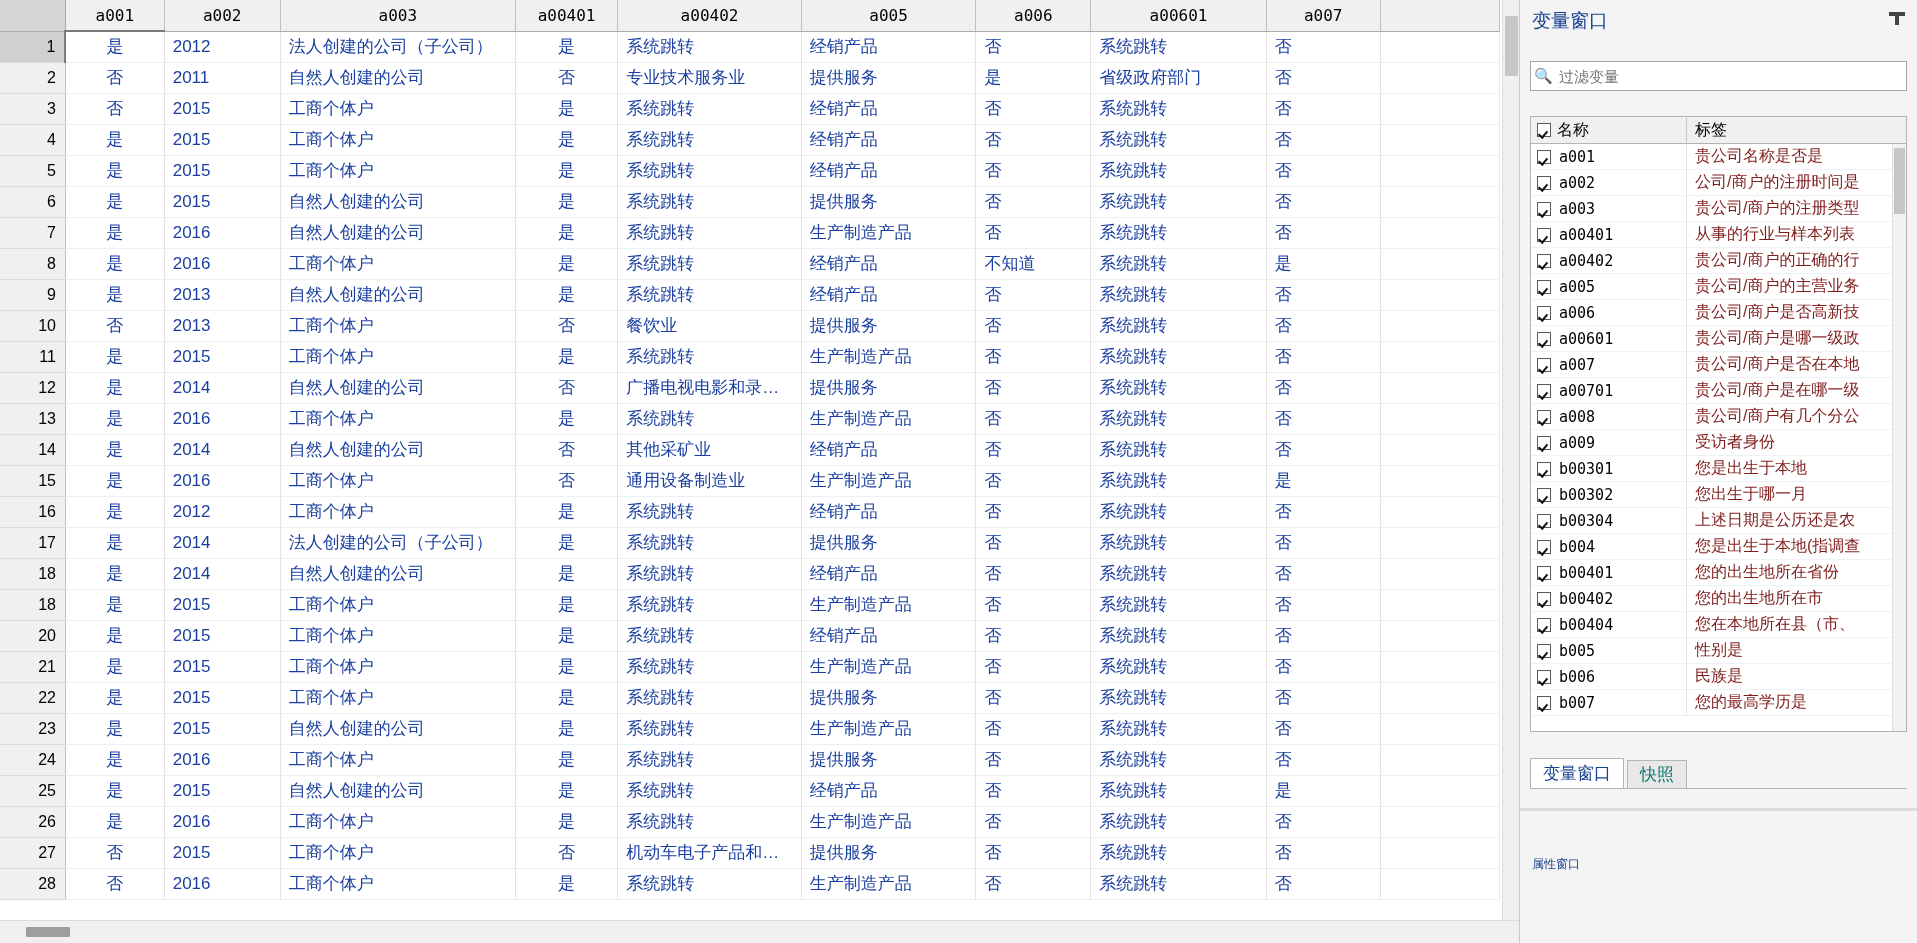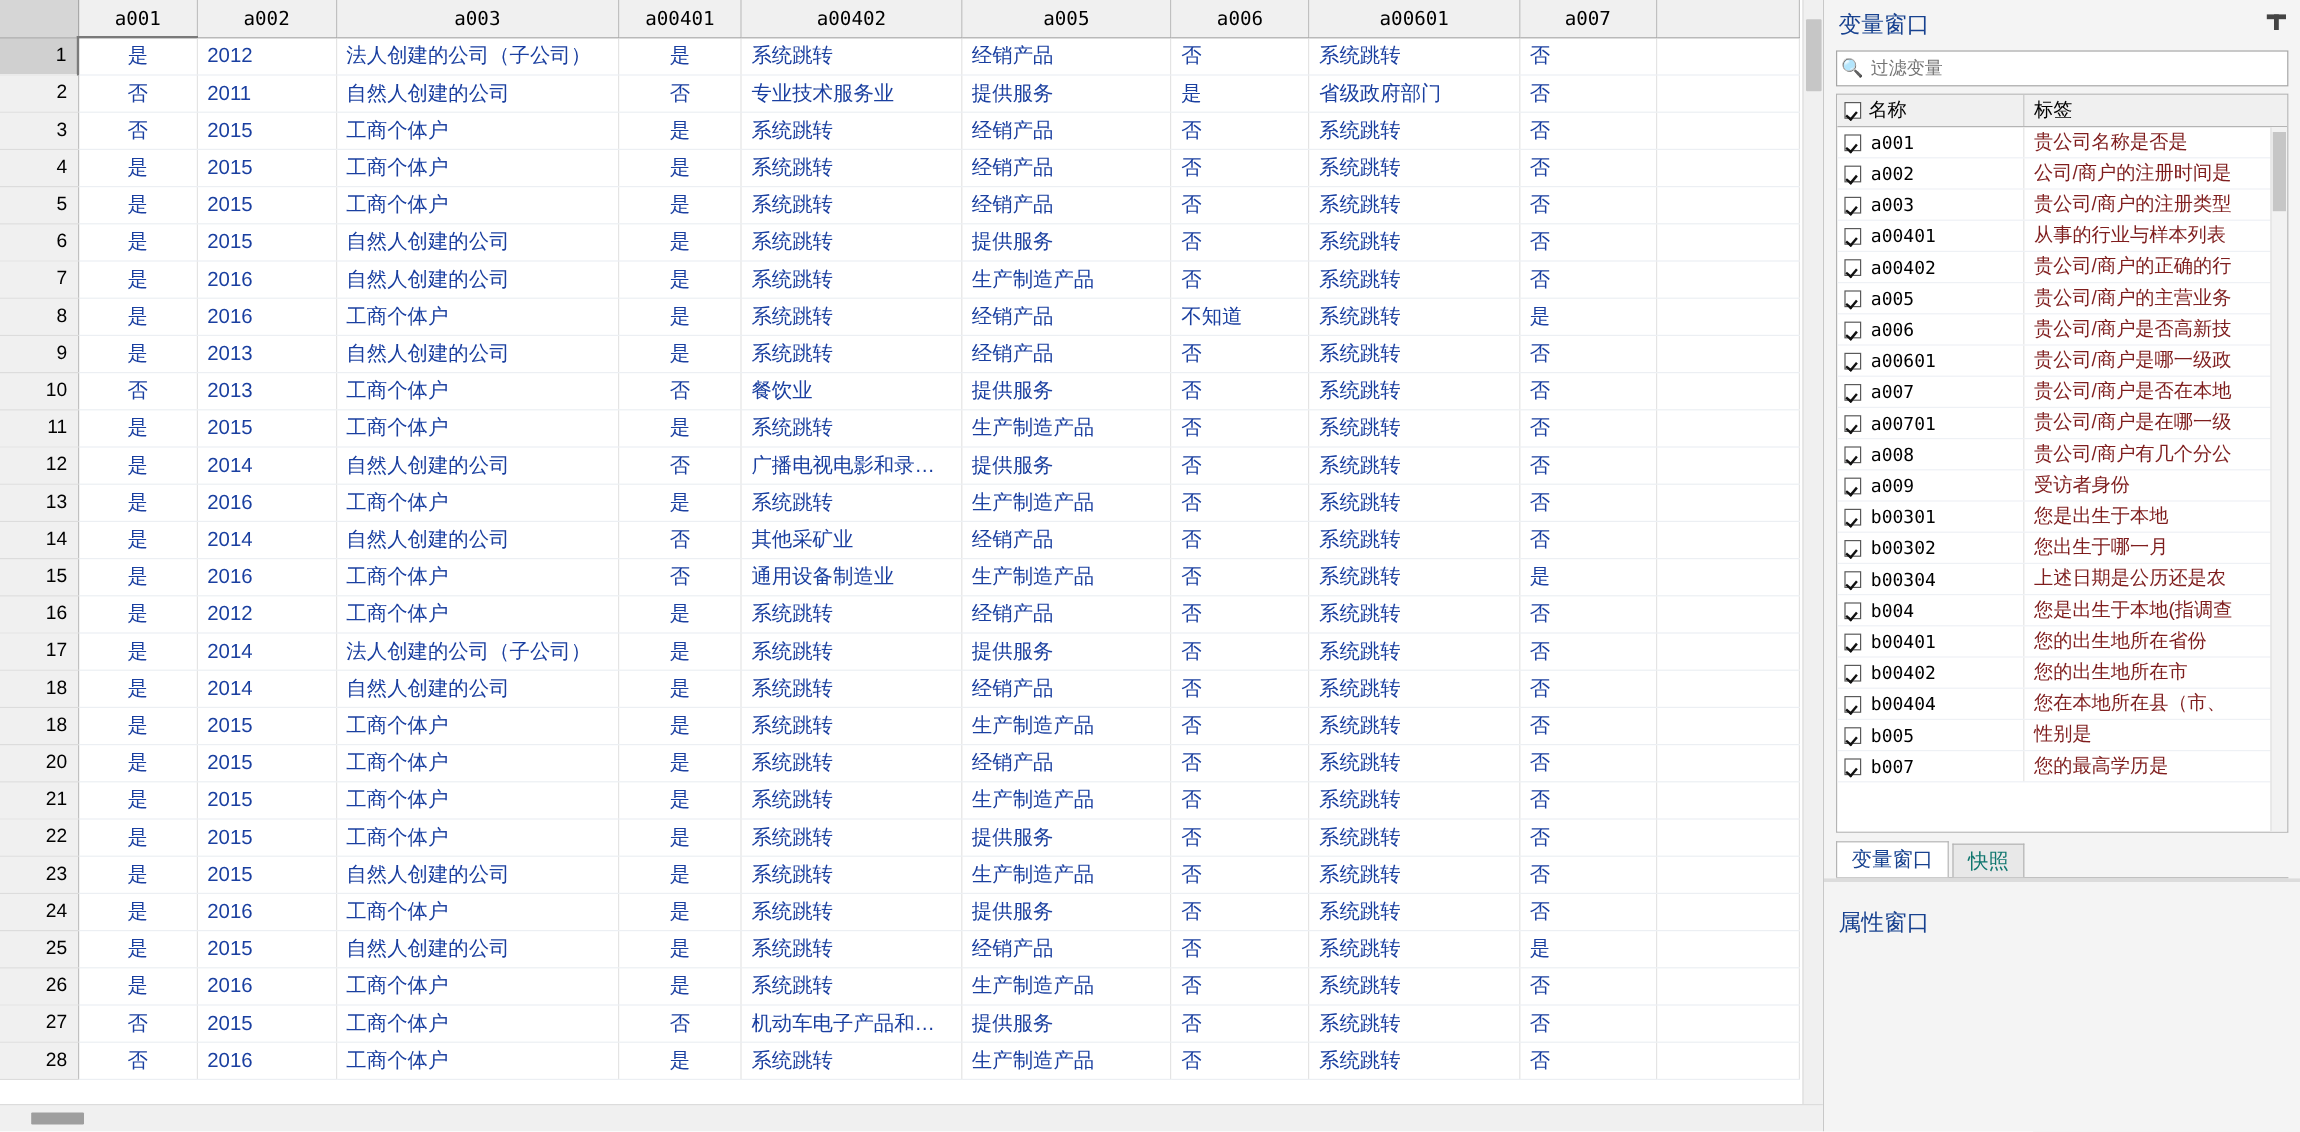--- a/index.html
+++ b/index.html
@@ -131,20 +131,21 @@
   }
 
   
   .right-pane {
     width: 397px;
     height: 943px;
     background: #f4f4f4;
     display: flex;
     flex-direction: column;
     position: relative;
+    gap: 19px;
   }
   .panel-title-bar {
     height: 42px;
     display: flex;
     align-items: center;
     padding: 0 10px 0 12px;
     background: #f4f4f4;
   }
   .panel-title {
     font-size: 19px;
@@ -330,21 +331,21 @@
     color: #17418f;
     height: 30px;
   }
 
   .prop-bar {
     margin-top: 14px;
     padding: 0 12px;
     height: 40px;
     display: flex;
     align-items: center;
-    font-size: 19px;
+    font-size: 12px;
     color: #17418f;
     background: #f4f4f4;
   }
   .splitter {
     height: 3px;
     background: #dcdcdc;
     margin: 0 0 0 0;
   }
 </style>
 </head>
@@ -936,20 +937,27 @@
           <div class="cb-cell">
               <span class="chk checked"></span>
             </div>
           <div class="r-name">b005</div>
           <div class="r-label">性别是</div>
         </div>
         <div class="vt-row">
           <div class="cb-cell">
               <span class="chk checked"></span>
             </div>
+          <div class="r-name">b006</div>
+          <div class="r-label">民族是</div>
+        </div>
+        <div class="vt-row">
+          <div class="cb-cell">
+              <span class="chk checked"></span>
+            </div>
           <div class="r-name">b007</div>
           <div class="r-label">您的最高学历是</div>
         </div>
 
         <div class="vt-fade"></div>
       </div>
 
       <div class="vt-vscroll">
         <div class="vt-vthumb"></div>
       </div>

